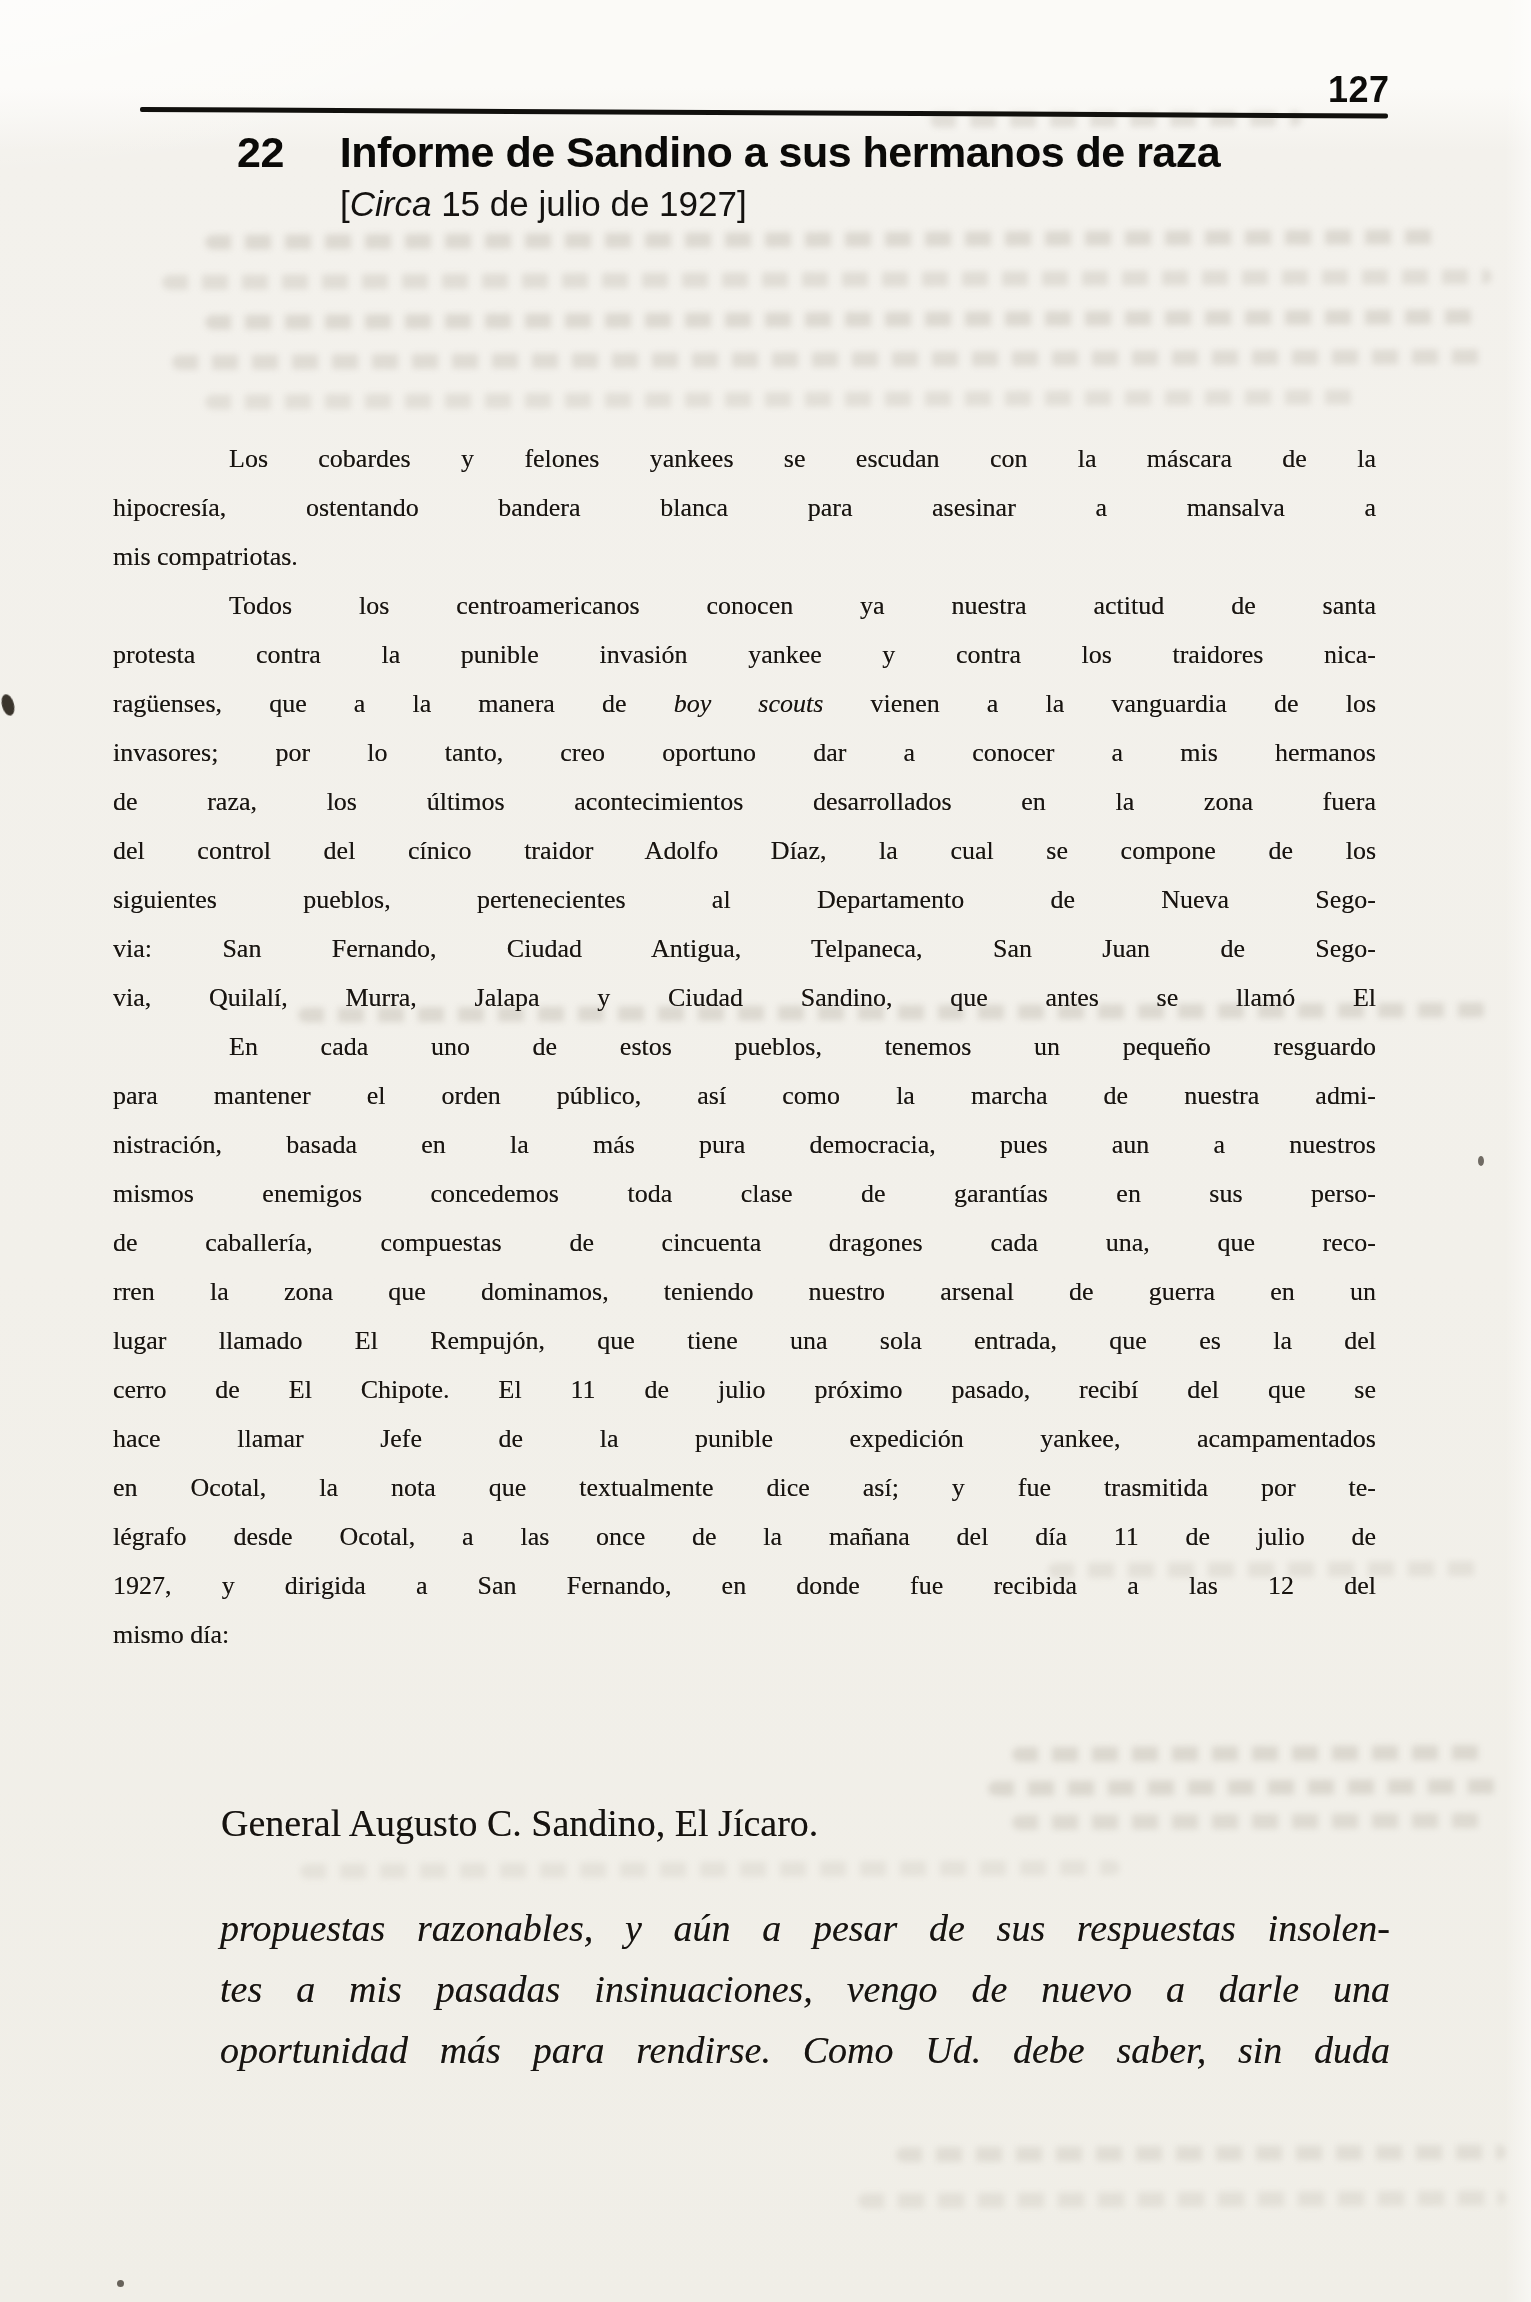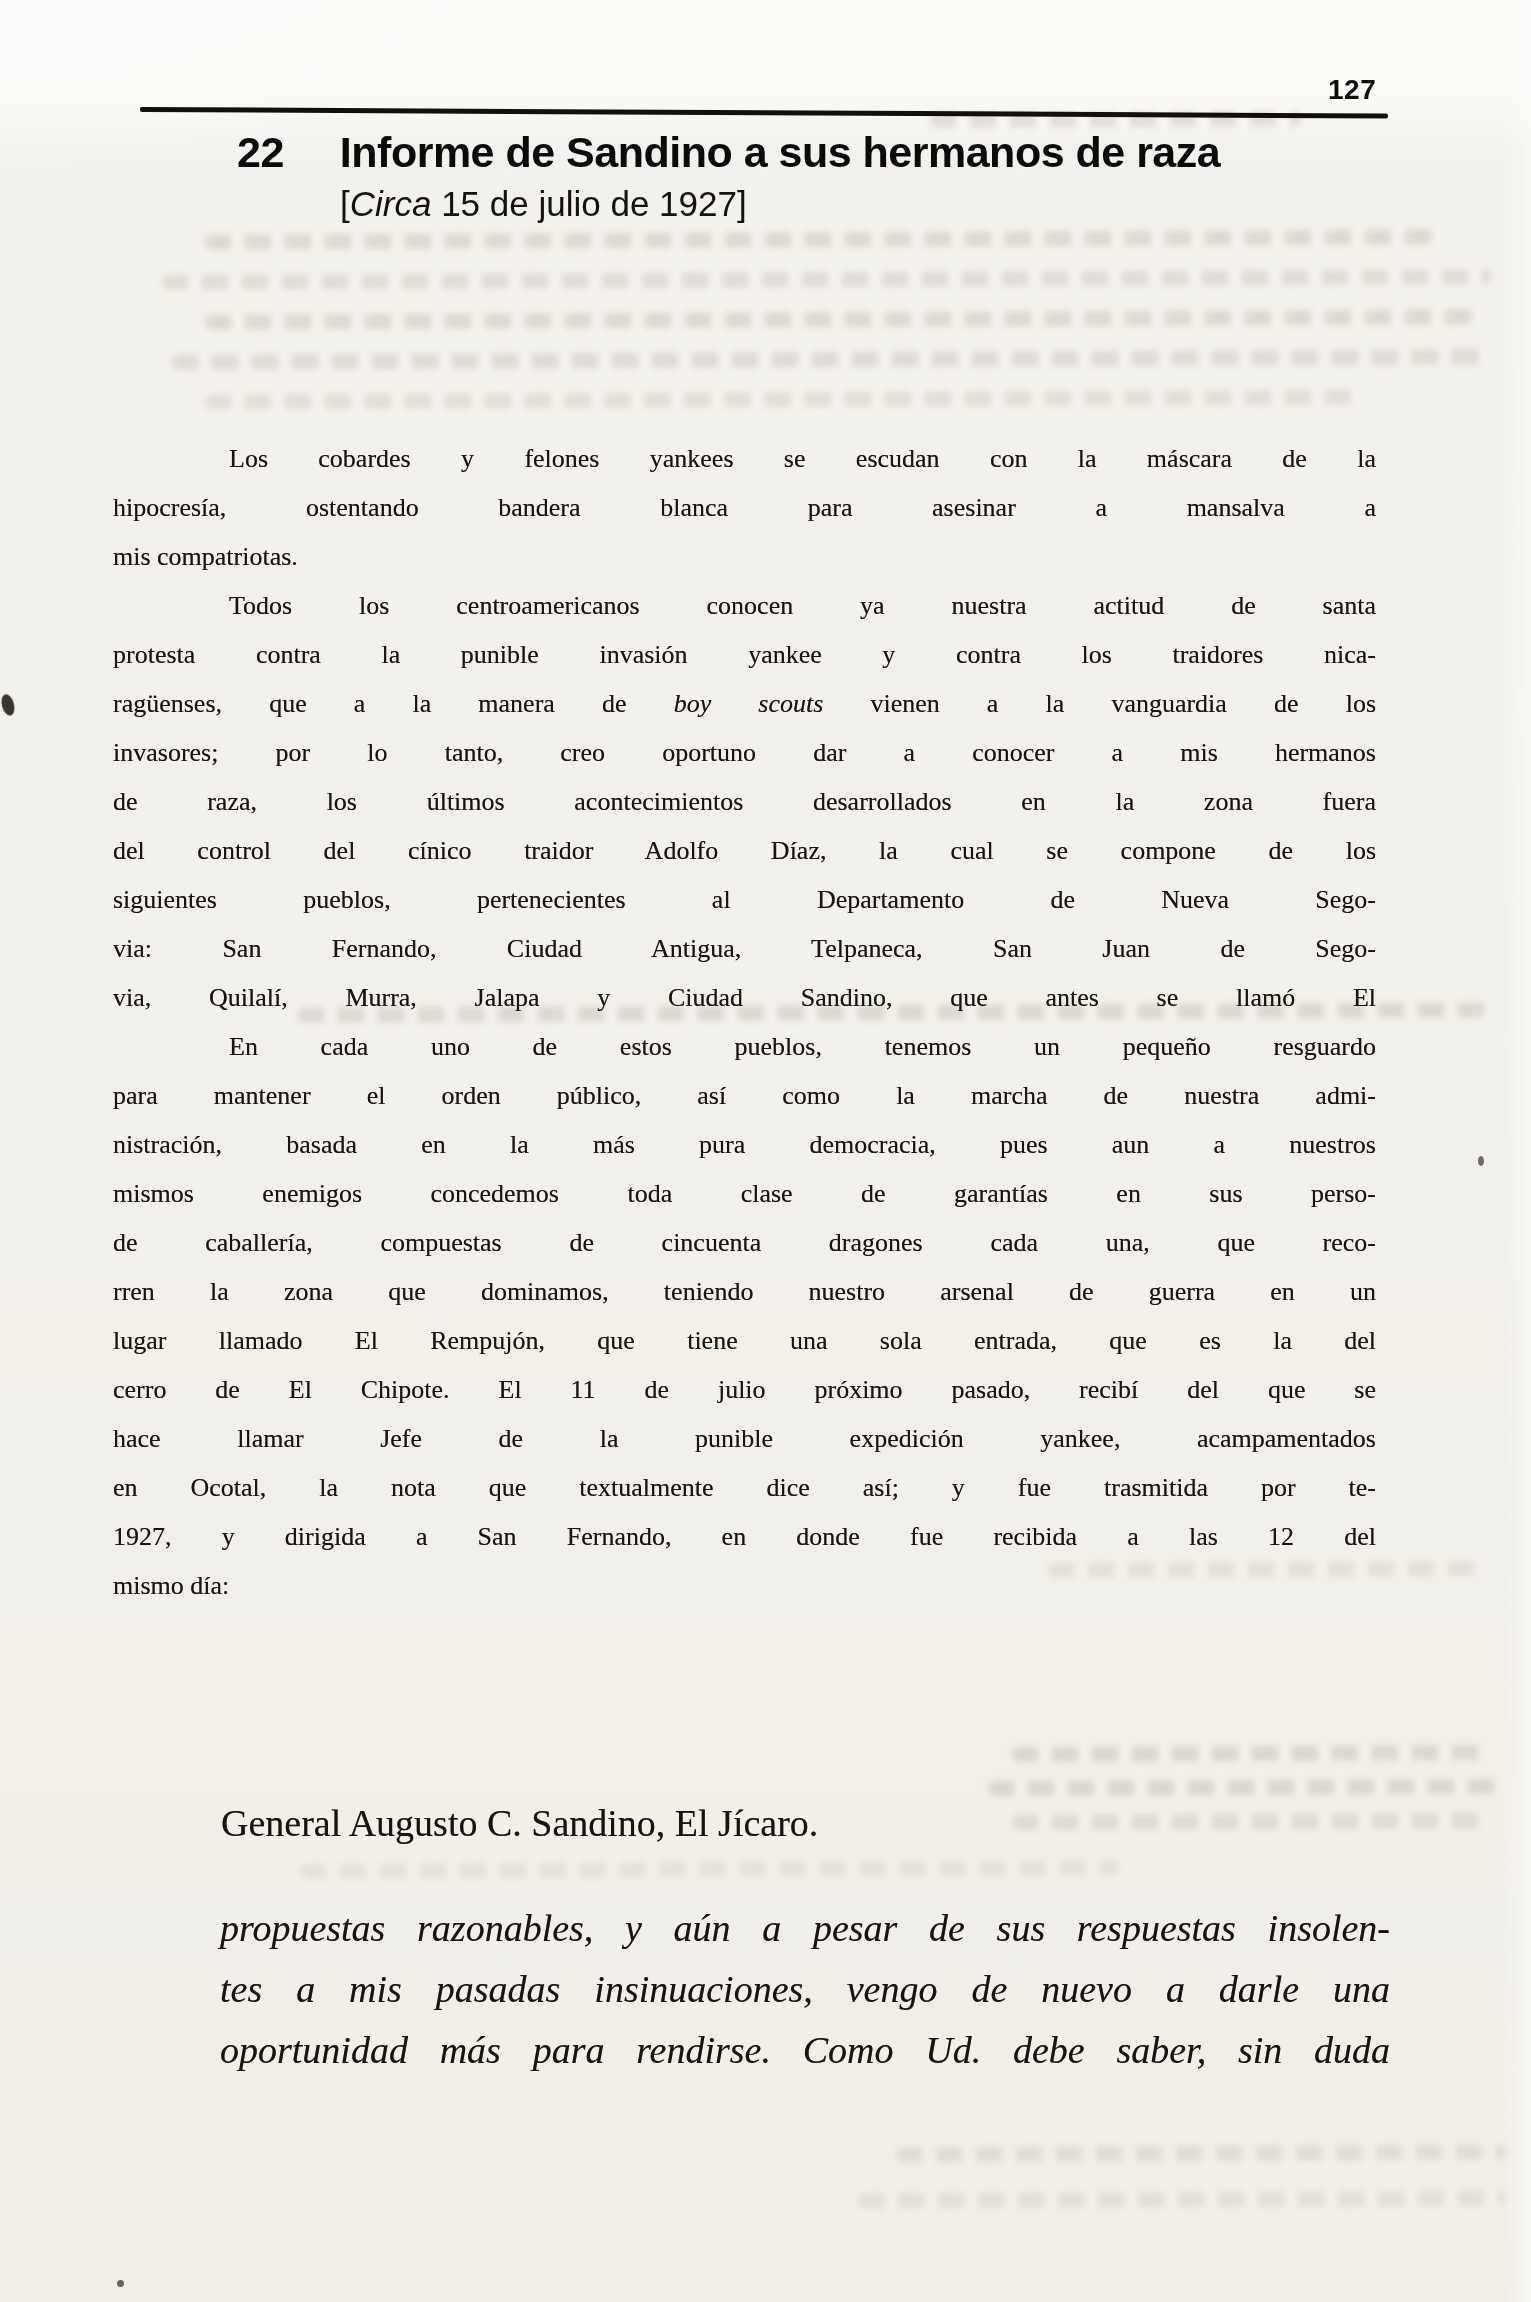--- a/index.html
+++ b/index.html
@@ -20,21 +20,21 @@
     background:repeating-linear-gradient(90deg,
       rgba(163,155,141,.55) 0px, rgba(163,155,141,.55) 26px,
       rgba(163,155,141,0) 26px, rgba(163,155,141,0) 40px);
     transform:rotate(-0.25deg);
     pointer-events:none;
   }
   .speck{position:absolute;background:#3a342c;border-radius:50%;filter:blur(.5px);}
   #pagenum{
     position:absolute;left:1328px;top:72px;
     font-family:"Liberation Sans", sans-serif;font-weight:700;
-    font-size:28px;line-height:36px;color:#0d0c0a;letter-spacing:.5px;
+    font-size:36px;line-height:36px;color:#0d0c0a;letter-spacing:.5px;
   }
   #rule{
     position:absolute;left:140px;top:107px;width:1248px;height:5px;
     background:#11100d;transform:rotate(0.3deg);transform-origin:left center;
     border-radius:2px;
   }
   #headrow{
     position:absolute;left:237px;top:127px;
     font-family:"Liberation Sans", sans-serif;font-weight:700;
     font-size:43px;line-height:50px;color:#0b0a08;letter-spacing:-0.5px;
@@ -137,20 +137,21 @@
         <div class="line first"><span>En cada uno de estos pueblos, tenemos un pequeño resguardo</span></div>
         <div class="line"><span>para mantener el orden público, así como la marcha de nuestra admi-</span></div>
         <div class="line"><span>nistración, basada en la más pura democracia, pues aun a nuestros</span></div>
         <div class="line"><span>mismos enemigos concedemos toda clase de garantías en sus perso-</span></div>
         <div class="line"><span>de caballería, compuestas de cincuenta dragones cada una, que reco-</span></div>
         <div class="line"><span>rren la zona que dominamos, teniendo nuestro arsenal de guerra en un</span></div>
         <div class="line"><span>lugar llamado El Rempujón, que tiene una sola entrada, que es la del</span></div>
         <div class="line"><span>cerro de El Chipote. El 11 de julio próximo pasado, recibí del que se</span></div>
         <div class="line"><span>hace llamar Jefe de la punible expedición yankee, acampamentados</span></div>
         <div class="line"><span>en Ocotal, la nota que textualmente dice así; y fue trasmitida por te-</span></div>
+        <div class="line"><span>légrafo desde Ocotal, a las once de la mañana del día 11 de julio de</span></div>
         <div class="line"><span>1927, y dirigida a San Fernando, en donde fue recibida a las 12 del</span></div>
         <div class="line last"><span>mismo día:</span></div>
       </div>
     </div>
 
   <div id="signature">General Augusto C. Sandino, El Jícaro.</div>
 
   <div id="quote">
       <div class="qline">propuestas razonables, y aún a pesar de sus respuestas insolen-</div>
       <div class="qline">tes a mis pasadas insinuaciones, vengo de nuevo a darle una</div>

